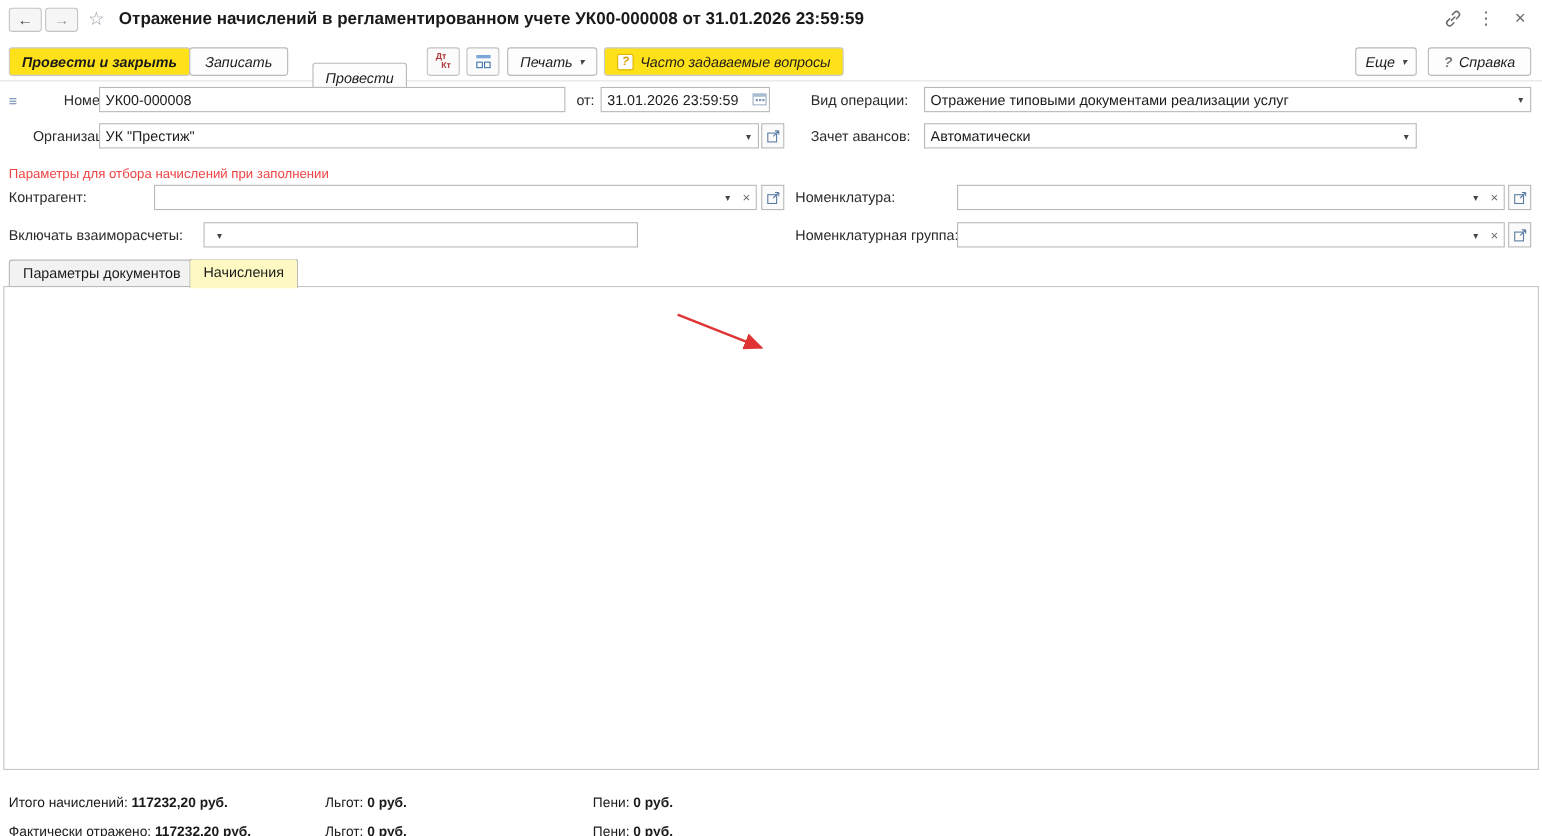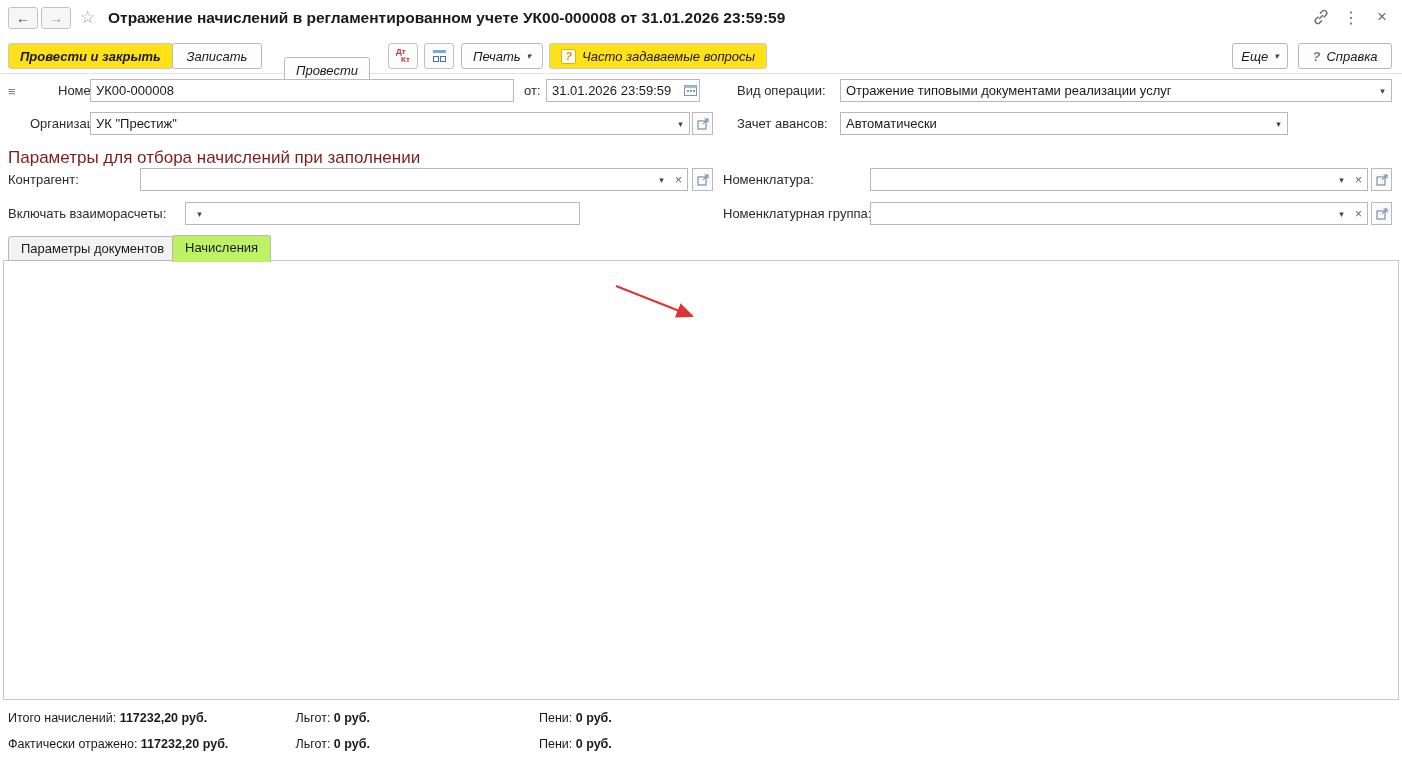--- a/index.html
+++ b/index.html
@@ -31,27 +31,27 @@
 
   
   .lbl { font-size:13px; line-height:23px; white-space:nowrap; color:#2b2b2b; }
   .field { display:flex; align-items:center; border:1px solid #b9b9b9; background:#fff; height:23px; padding-left:5px;
            font-size:13px; }
   .field .val { flex:1; overflow:hidden; white-space:nowrap; }
   .field .ic { width:17px; flex:0 0 auto; text-align:center; color:#444; font-size:9px; }
   .field .ic.x { font-size:12px; color:#666; }
   .sqbtn { width:21px; height:23px; border:1px solid #b9b9b9; background:#fbfbfb; display:flex; align-items:center;
            justify-content:center; }
-  .sectiontitle { font-size:17px; color:#7f1d1d; line-height:18px; }
+  .sectiontitle { font-size:12px; color:#ef4444; line-height:18px; }
 
   
   .tab { height:25px; border:1px solid #b9b9b9; border-radius:3px 3px 0 0; font-size:13px; line-height:23px;
          padding:0 12px; display:inline-block; }
   .tab.inactive { background:#f2f2f2; }
-  .tab.active { background:#bef264; border-bottom:none; height:27px; z-index:3; }
+  .tab.active { background:#fef9c3; border-bottom:none; height:27px; z-index:3; }
   .panel { left:3px; top:260px; width:1396px; height:440px; border:1px solid #c6c6c6; background:#fff; z-index:1; }
 
   
   .tbtn { width:30px; height:26px; border:1px solid #c6c6c6; border-radius:3px; background:#fbfbfb;
           display:flex; align-items:center; justify-content:center; }
   .sortglyph { font-size:10px; color:#8b8b8b; letter-spacing:0; }
   .checkglyph { color:#2e9e44; font-size:14px; font-weight:bold; }
 
   
   table { border-collapse:collapse; table-layout:fixed; font-size:12.5px; background:#fff; }
@@ -72,21 +72,21 @@
   .scar { position:absolute; font-size:8px; color:#7a7a7a; width:100%; text-align:center; line-height:10px; }
 
   
   .legend { display:flex; border-top:1px solid #d0d0d0; font-size:12px; line-height:1.3; }
   .legcell { padding:6px 10px; }
   .legcell + .legcell { border-left:1px solid #d0d0d0; }
   .leg-gray { color:#808080; }
   .leg-red { color:#d40000; }
 
   
-  .foot { font-size:12.5px; line-height:24px; white-space:nowrap; }
+  .foot { font-size:12.5px; line-height:24px; white-space:nowrap;margin-top:12px; }
   .foot b { font-weight:bold; }
 
   .totalrow { display:flex; }
   .totalrow .tleft { width:260px; background:#f0f0f0; border:1px solid #c9c9c9; }
   .totalrow .tright { flex:1; background:#fff; border:1px solid #c9c9c9; border-left:none; font-size:12.5px;
                       display:flex; align-items:center; justify-content:flex-end; padding-right:8px; }
 </style>
 </head>
 <body>
 

